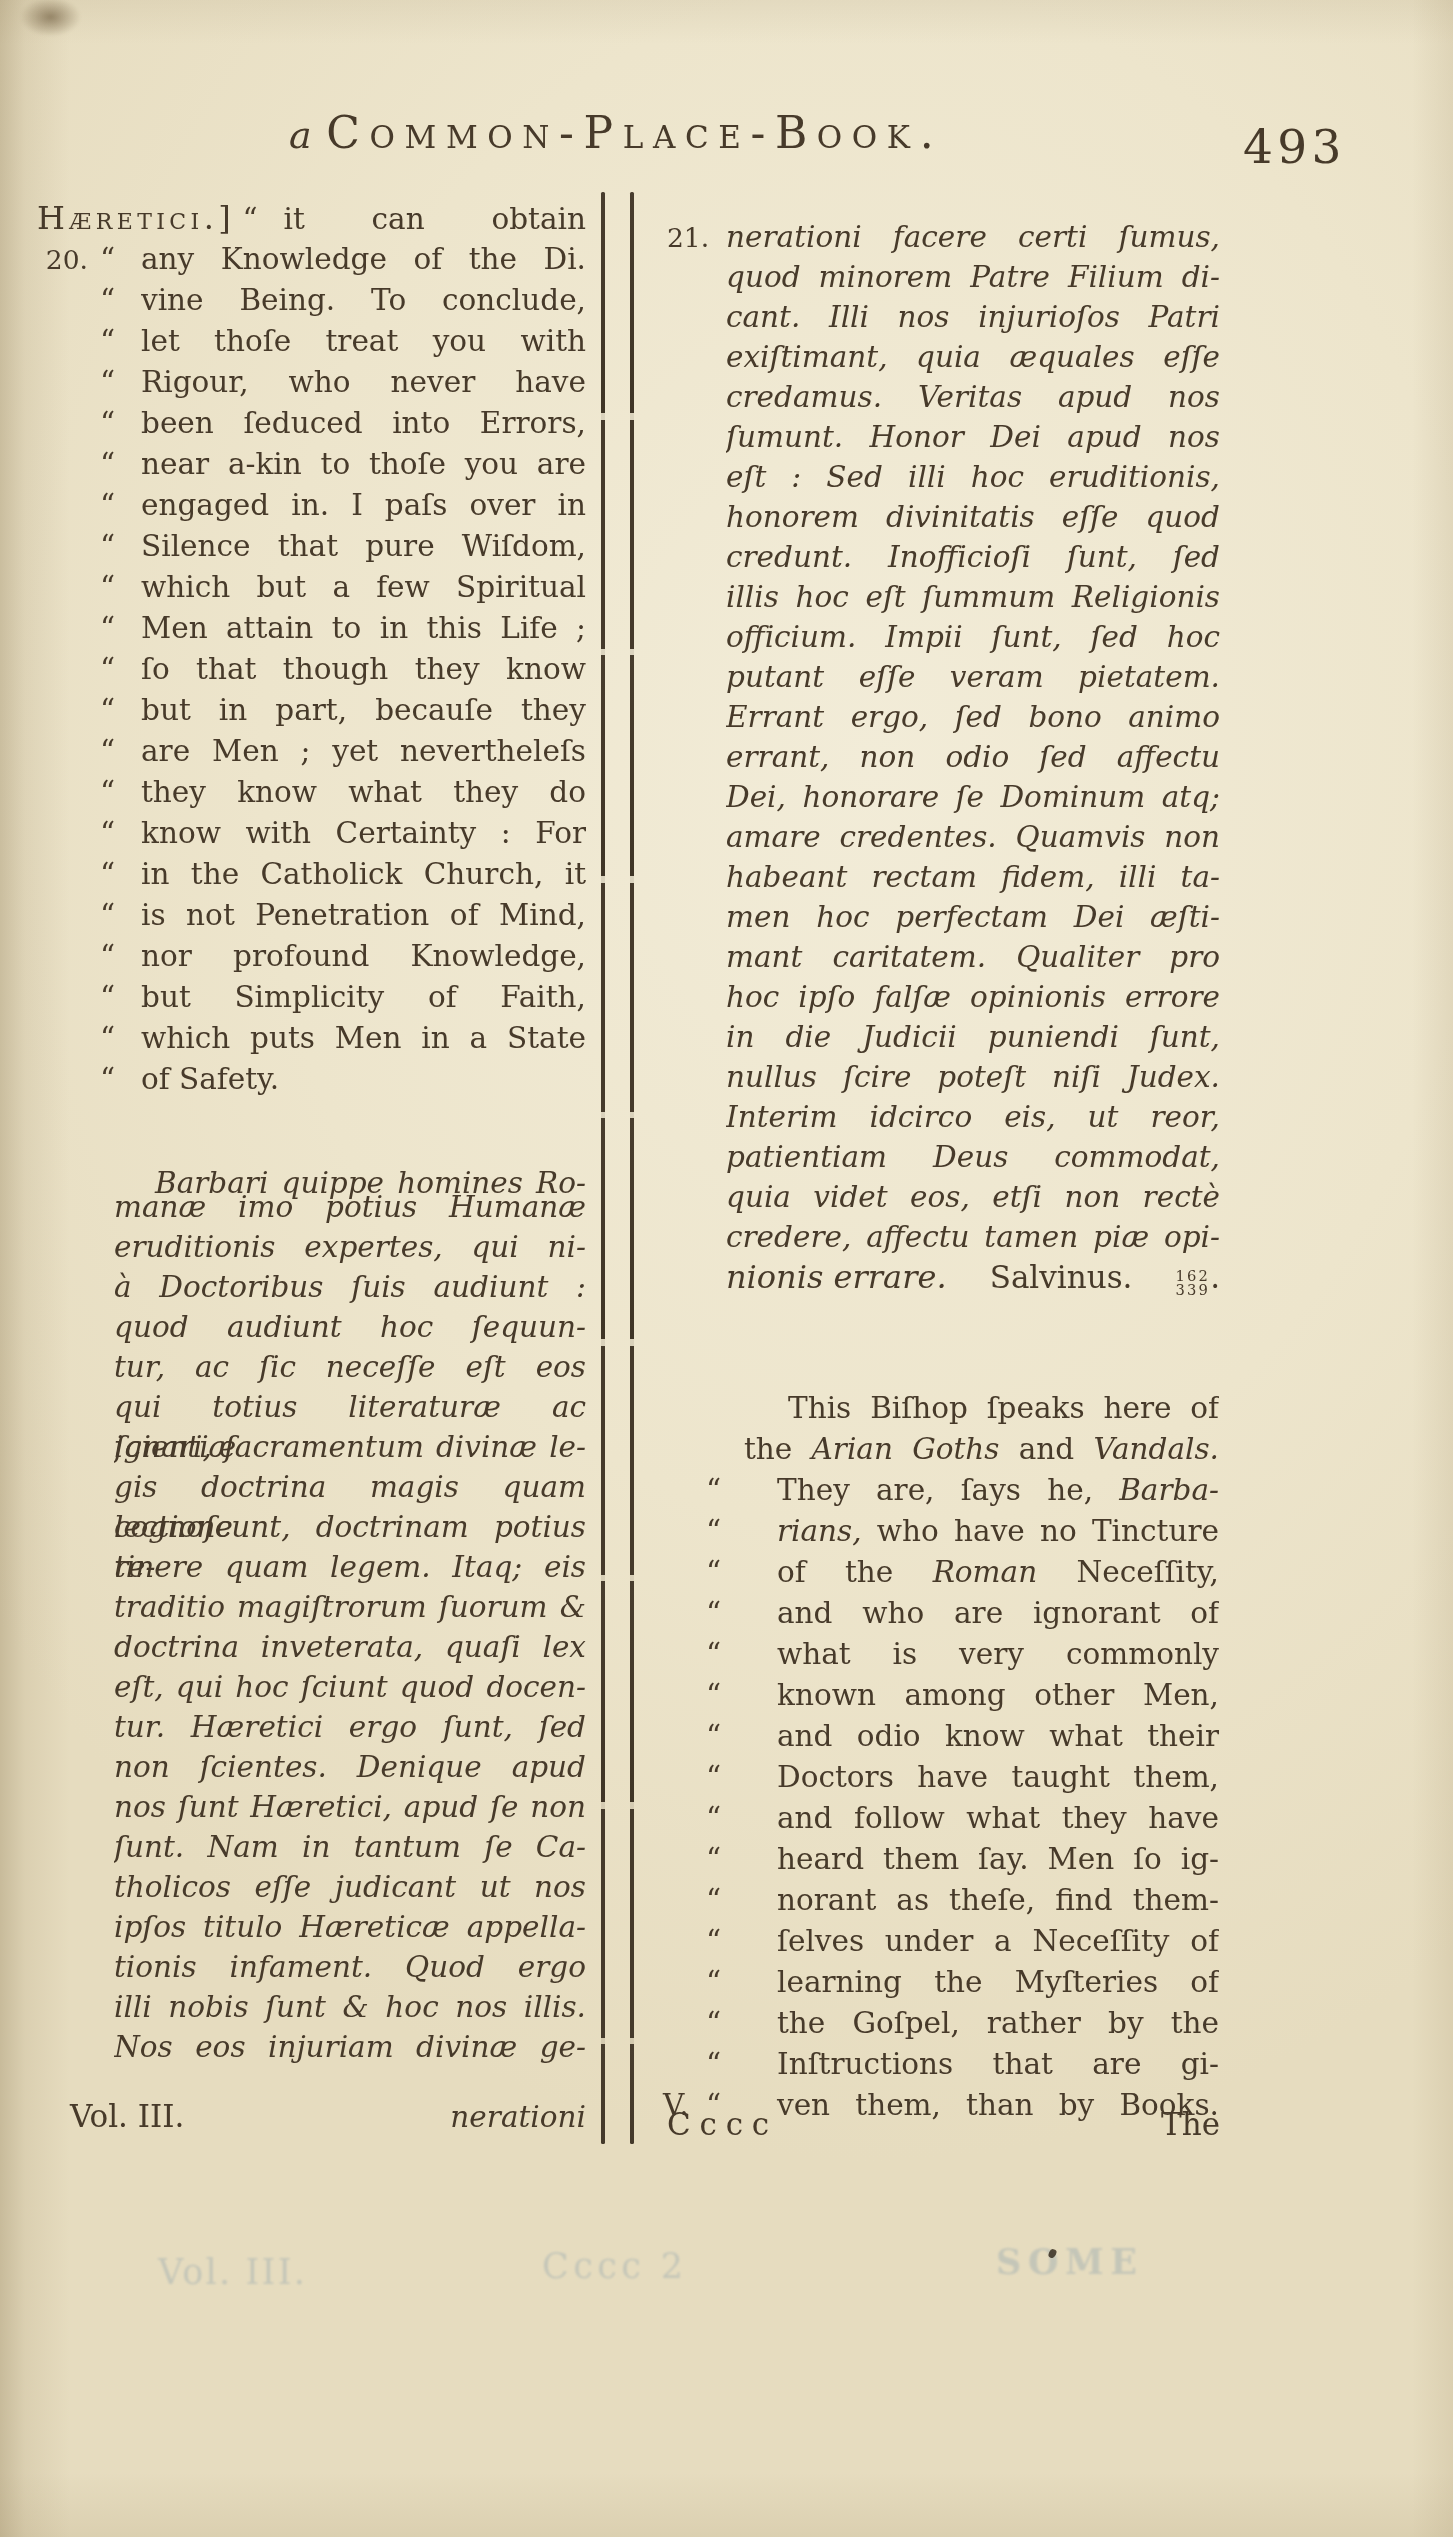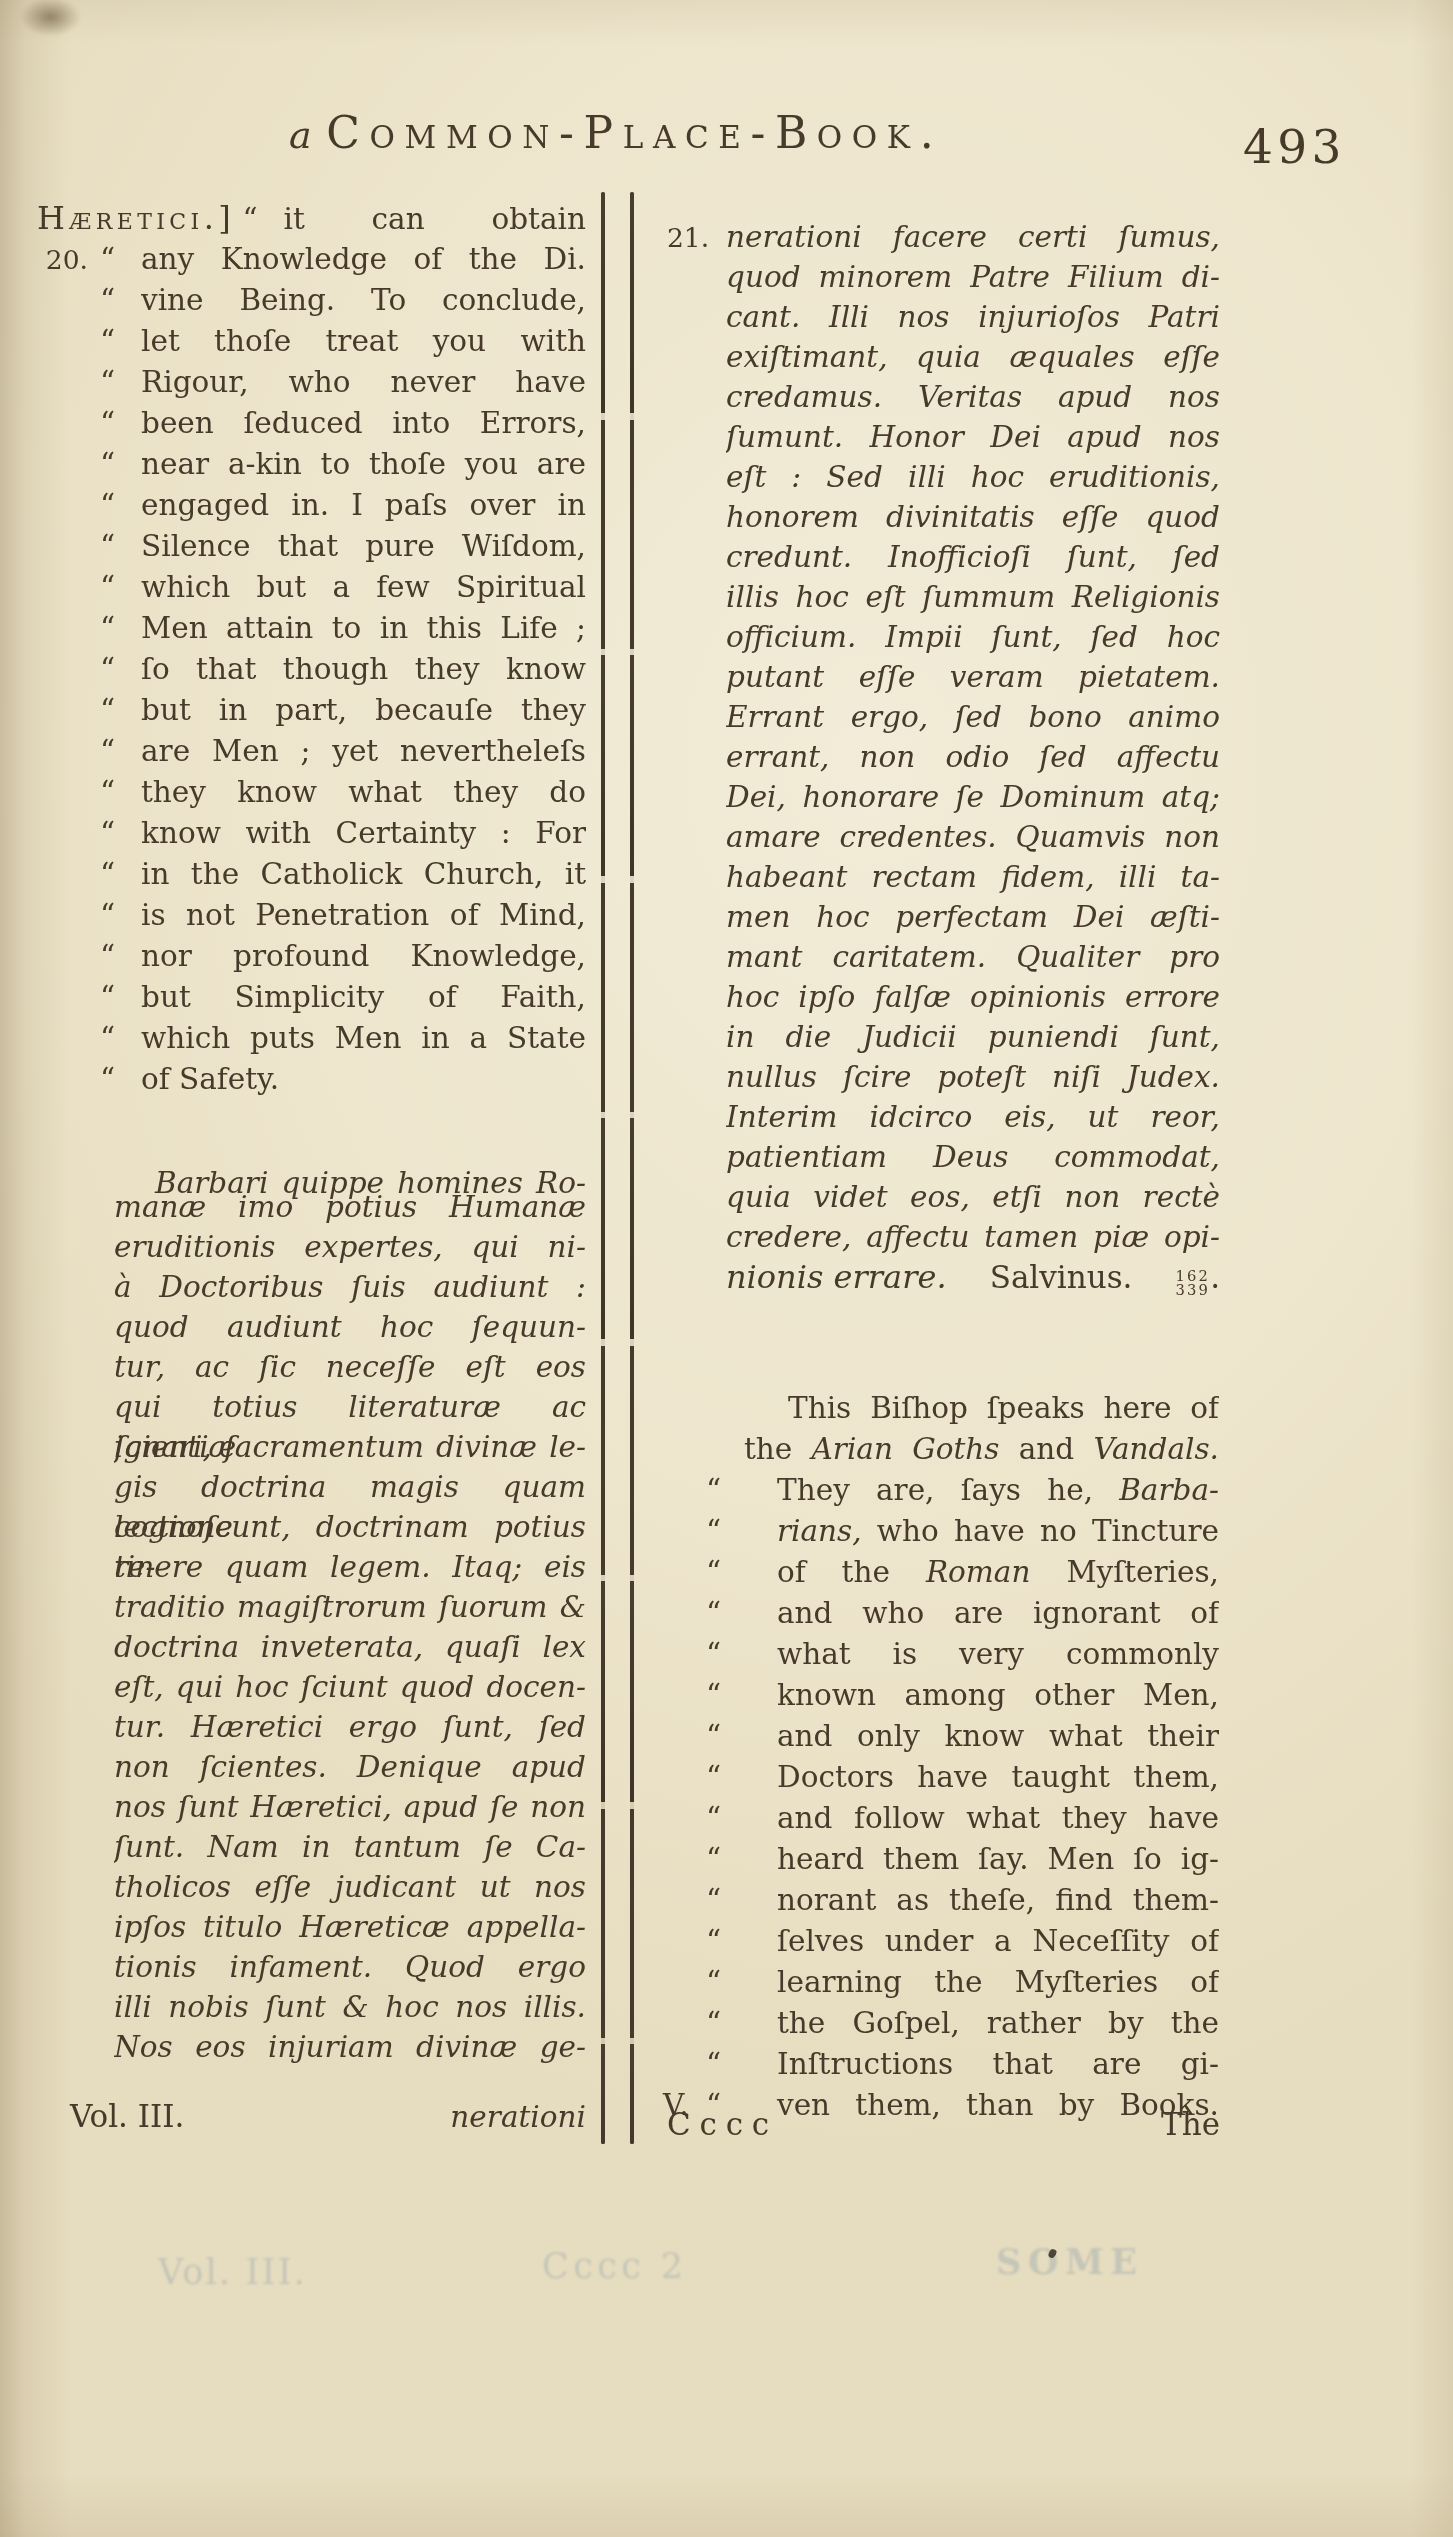--- a/index.html
+++ b/index.html
@@ -432,41 +432,41 @@
         <span class="t"><span>They are, ſays he, </span><i>Barba-</i></span>
       </div>
       <div class="line">
         <span class="vm"></span>
         <span class="q">“</span>
         <span class="t"><i>rians,</i><span> who have no Tincture</span></span>
       </div>
       <div class="line">
         <span class="vm"></span>
         <span class="q">“</span>
-        <span class="t"><span>of the </span><i>Roman</i><span> Myſteries,</span></span>
+        <span class="t"><span>of the </span><i>Roman</i><span> Neceſſity,</span></span>
       </div>
       <div class="line">
         <span class="vm"></span>
         <span class="q">“</span>
         <span class="t"><span>and who are ignorant of</span></span>
       </div>
       <div class="line">
         <span class="vm"></span>
         <span class="q">“</span>
         <span class="t"><span>what is very commonly</span></span>
       </div>
       <div class="line">
         <span class="vm"></span>
         <span class="q">“</span>
         <span class="t"><span>known among other Men,</span></span>
       </div>
       <div class="line">
         <span class="vm"></span>
         <span class="q">“</span>
-        <span class="t"><span>and only know what their</span></span>
+        <span class="t"><span>and odio know what their</span></span>
       </div>
       <div class="line">
         <span class="vm"></span>
         <span class="q">“</span>
         <span class="t"><span>Doctors have taught them,</span></span>
       </div>
       <div class="line">
         <span class="vm"></span>
         <span class="q">“</span>
         <span class="t"><span>and follow what they have</span></span>

